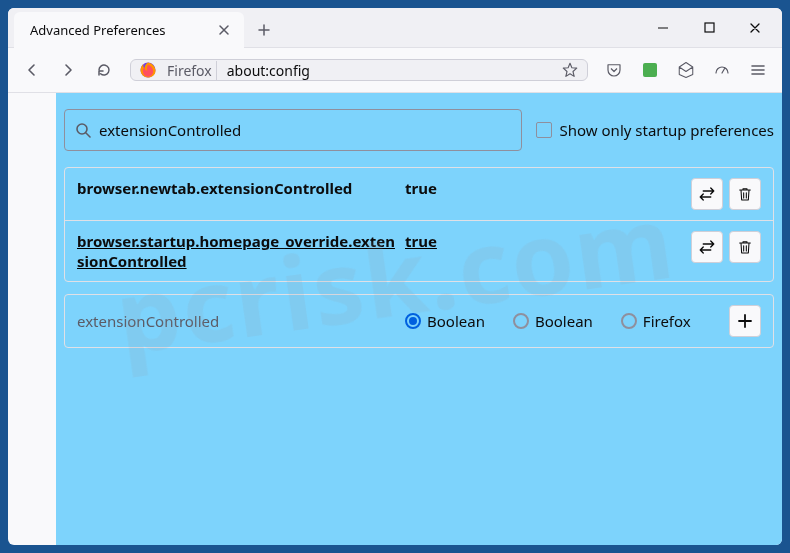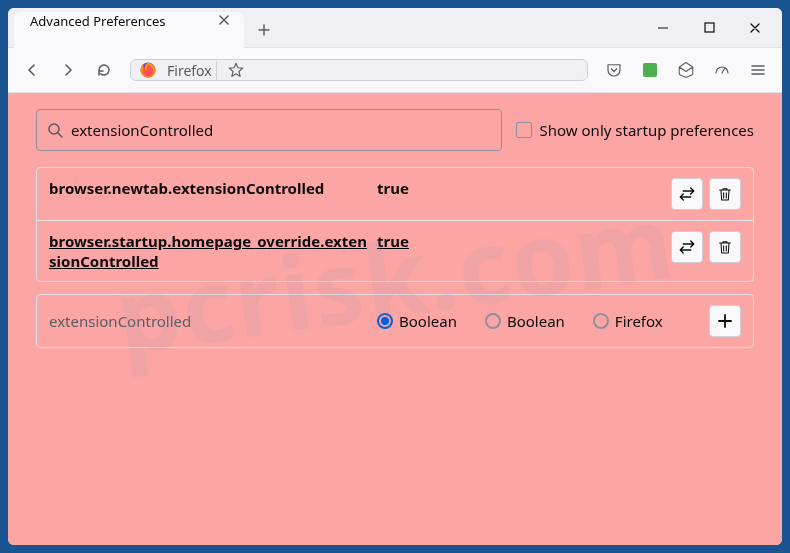--- a/index.html
+++ b/index.html
@@ -1,35 +1,35 @@
 <!DOCTYPE html>
 <html><head>
 <meta charset="utf-8">
 <style>
 * { box-sizing: border-box; margin: 0; padding: 0; font-family: system-ui, -apple-system, "Segoe UI", sans-serif; }
 body { width: 790px; height: 553px; background: #1a5490; padding: 8px; border-radius: 8px; }
 .window { width: 100%; height: 100%; background: #f9f9fb; border-radius: 6px; overflow: hidden; display: flex; flex-direction: column; }
 .titlebar { display: flex; height: 40px; background: #f0f0f4; border-bottom: 1px solid #e0e0e6; }
-.tab { display: flex; align-items: flex-start; gap: 10px; padding: 0 12px 0 16px; background: #f9f9fb; border-radius: 6px 6px 0 0; margin: 4px 0 0 6px; height: 36px; min-width: 230px; }
+.tab { display: flex; align-items: center; gap: 10px; padding: 0 12px 0 16px; background: #f9f9fb; border-radius: 6px 6px 0 0; margin: 4px 0 0 6px; height: 36px; min-width: 230px; }
 .tab-title { font-size: 13px; color: #0c0c0d; flex: 1; }
 .tab-close { width: 16px; height: 16px; display:flex; align-items:center; justify-content:center; color:#5b5b66; cursor:pointer; border-radius:3px; }
 .new-tab { width:28px; height:28px; margin:8px 8px 0 6px; display:flex; align-items:center; justify-content:center; color:#5b5b66; border-radius:4px; cursor:pointer; }
 .titlebar-spacer { flex:1; }
 .window-controls { display:flex; align-items:center; padding-right:4px; }
 .wc-btn { width:46px; height:40px; display:flex; align-items:center; justify-content:center; color:#0c0c0d; cursor:pointer; }
 .toolbar { display:flex; align-items:center; gap:4px; padding:6px 8px; background:#f9f9fb; border-bottom:1px solid #e0e0e6; }
 .nav-btn { width:32px; height:32px; display:flex; align-items:center; justify-content:center; color:#5b5b66; border-radius:4px; cursor:pointer; }
 .urlbar { flex:1; display:flex; align-items:center; height:22px; background:#f0f0f4; border:1px solid #cfcfd8; border-radius:6px; padding:0 8px; margin:0 6px; gap:6px; }
 .urlbar .fire { width:18px; height:18px; }
 .urlbar .prefix { font-size:14px; color:#5b5b66; padding:0 4px; border-right:1px solid #cfcfd8; margin-right:4px; }
 .urlbar .addr { flex:1; font-size:14px; color:#0c0c0d; }
 .urlbar .star { width:18px; height:18px; color:#5b5b66; cursor:pointer; }
 .toolbar-right { display:flex; gap:4px; align-items:center; }
 .tb-icon { width:32px; height:32px; display:flex; align-items:center; justify-content:center; color:#5b5b66; border-radius:4px; cursor:pointer; }
-.content { flex:1; background:#fca5a5; padding:16px 28px; overflow:auto; }
+.content { flex:1; background:#7dd3fc; padding:16px 8px; overflow:auto;margin-left:48px; }
 .search-row { display:flex; align-items:center; gap:14px; margin-bottom:16px; }
 .search-box { flex:1; display:flex; align-items:center; border:1px solid #8f8f9d; border-radius:4px; padding:8px 10px; max-width:470px; height:42px; }
 .search-box svg { width:16px; height:16px; color:#5b5b66; margin-right:8px; }
 .search-box input { flex:1; border:none; outline:none; font-size:15px; color:#0c0c0d; background:transparent; }
 .checkbox-row { display:flex; align-items:center; gap:8px; font-size:15px; color:#0c0c0d; cursor:pointer; }
 .checkbox { width:16px; height:16px; border:1px solid #8f8f9d; border-radius:2px; }
 .pref-list { border:1px solid #e0e0e6; border-radius:4px; }
 .pref-row { display:flex; padding:10px 12px; border-bottom:1px solid #e0e0e6; gap:8px; min-height:46px; }
 .pref-row:last-child { border-bottom:none;text-decoration:underline; }
 .pref-row.modified .pref-name, .pref-row.modified .pref-value { font-weight:700; }
@@ -102,20 +102,21 @@
           <path d="M3 8 a5 5 0 1 1 1.6 3.7 M3 13 V9 H7" fill="none" stroke="currentColor" stroke-width="1.5" stroke-linecap="round" stroke-linejoin="round"></path>
         </svg>
       </div>
     <div class="urlbar">
       <svg class="fire" viewBox="0 0 24 24">
           <circle cx="12" cy="12" r="10" fill="#7542e5"></circle>
           <path d="M12 2 C18 3 22 8 22 13 C22 19 17 22 12 22 C7 22 2 18 2 12 C2 9 4 5 6 4 C5 7 6 9 8 10 C7 7 9 4 12 2 Z" fill="#ff9500"></path>
           <path d="M12 5 C16 6 19 10 19 14 C19 18 15 21 12 21 C8 21 5 17 5 13 C5 11 6 9 8 8 C7 11 9 13 11 13 C10 10 11 7 12 5 Z" fill="#ff4f5e"></path>
         </svg>
       <span class="prefix">Firefox</span>
+      <span class="addr">about:config</span>
       <svg class="star" viewBox="0 0 24 24">
           <path d="M12 3 L14.5 9 L21 9.5 L16 14 L17.5 20.5 L12 17 L6.5 20.5 L8 14 L3 9.5 L9.5 9 Z" fill="none" stroke="currentColor" stroke-width="1.5" stroke-linejoin="round"></path>
         </svg>
     </div>
     <div class="toolbar-right">
       <div class="tb-icon">
           <svg width="18" height="18" viewBox="0 0 24 24">
             <path d="M4 5 H20 V12 A8 8 0 0 1 4 12 Z M8 10 L12 14 L16 10" fill="none" stroke="currentColor" stroke-width="1.6" stroke-linejoin="round"></path>
           </svg>
         </div>

